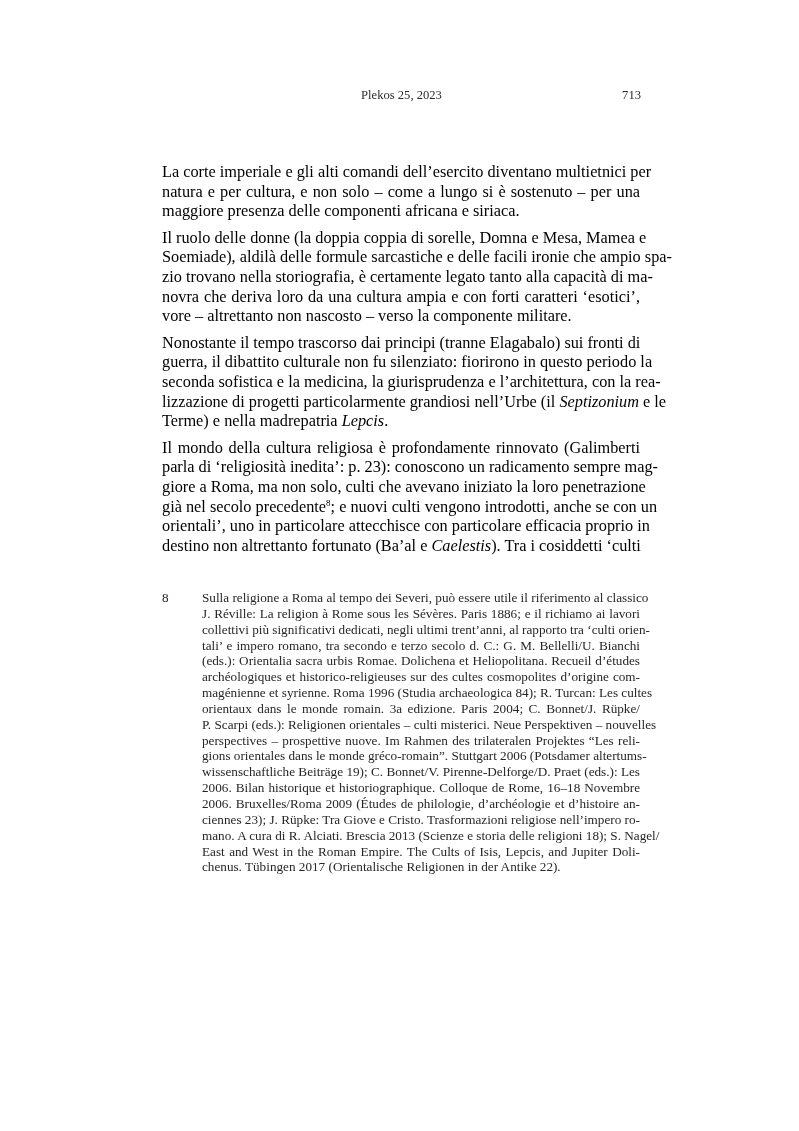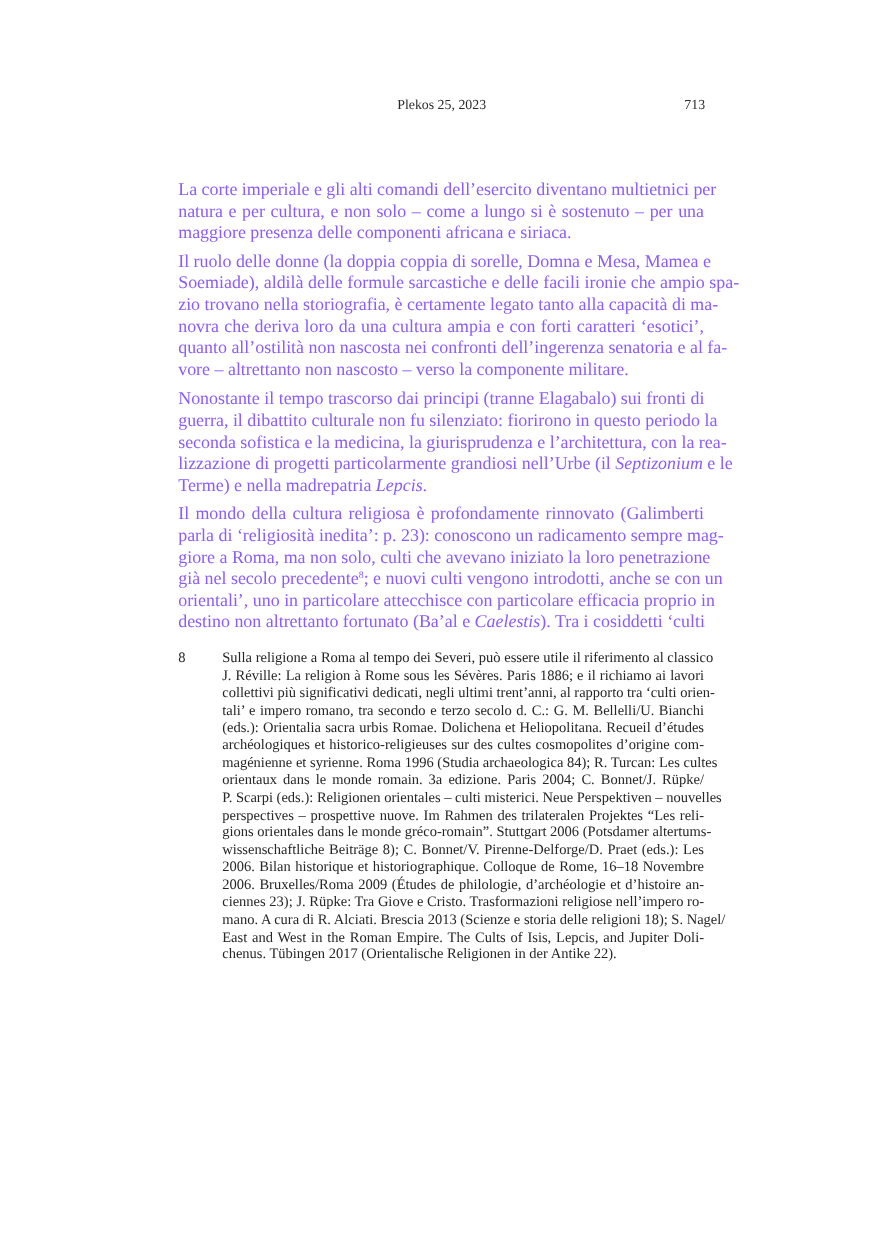--- a/index.html
+++ b/index.html
@@ -42,21 +42,21 @@
       right: 0;
       top: 0;
     }
     .body-text {
       position: absolute;
       left: 162px;
       top: 146px;
       width: 478px;
       font-size: 16.3px;
       line-height: 19.6px;
-      color: #8b5cf6;
+      color: #000000;
     }
     .para {
       margin: 0 0 7px 0;
     }
     .line {
       display: block;
       text-align: justify;
       text-align-last: justify;
       white-space: nowrap;
       height: 19.6px;
@@ -118,21 +118,20 @@
       <p class="para">
         <span class="line">La corte imperiale e gli alti comandi dell’esercito diventano multietnici per</span>
         <span class="line">natura e per cultura, e non solo – come a lungo si è sostenuto – per una</span>
         <span class="line last">maggiore presenza delle componenti africana e siriaca.</span>
       </p>
       <p class="para">
         <span class="line">Il ruolo delle donne (la doppia coppia di sorelle, Domna e Mesa, Mamea e</span>
         <span class="line">Soemiade), aldilà delle formule sarcastiche e delle facili ironie che ampio spa-</span>
         <span class="line">zio trovano nella storiografia, è certamente legato tanto alla capacità di ma-</span>
         <span class="line">novra che deriva loro da una cultura ampia e con forti caratteri ‘esotici’,</span>
-        <span class="line">quanto all’ostilità non nascosta nei confronti dell’ingerenza senatoria e al fa-</span>
         <span class="line last">vore – altrettanto non nascosto – verso la componente militare.</span>
       </p>
       <p class="para">
         <span class="line">Nonostante il tempo trascorso dai principi (tranne Elagabalo) sui fronti di</span>
         <span class="line">guerra, il dibattito culturale non fu silenziato: fiorirono in questo periodo la</span>
         <span class="line">seconda sofistica e la medicina, la giurisprudenza e l’architettura, con la rea-</span>
         <span class="line"><span>lizzazione di progetti particolarmente grandiosi nell’Urbe (il </span><i>Septizonium</i><span> e le</span></span>
         <span class="line last"><span>Terme) e nella madrepatria </span><i>Lepcis</i><span>.</span></span>
       </p>
       <p class="para">
@@ -153,21 +152,21 @@
           <span class="fn-line">J. Réville: La religion à Rome sous les Sévères. Paris 1886; e il richiamo ai lavori</span>
           <span class="fn-line">collettivi più significativi dedicati, negli ultimi trent’anni, al rapporto tra ‘culti orien-</span>
           <span class="fn-line">tali’ e impero romano, tra secondo e terzo secolo d. C.: G. M. Bellelli/U. Bianchi</span>
           <span class="fn-line">(eds.): Orientalia sacra urbis Romae. Dolichena et Heliopolitana. Recueil d’études</span>
           <span class="fn-line">archéologiques et historico-religieuses sur des cultes cosmopolites d’origine com-</span>
           <span class="fn-line">magénienne et syrienne. Roma 1996 (Studia archaeologica 84); R. Turcan: Les cultes</span>
           <span class="fn-line">orientaux dans le monde romain. 3a edizione. Paris 2004; C. Bonnet/J. Rüpke/</span>
           <span class="fn-line">P. Scarpi (eds.): Religionen orientales – culti misterici. Neue Perspektiven – nouvelles</span>
           <span class="fn-line">perspectives – prospettive nuove. Im Rahmen des trilateralen Projektes “Les reli-</span>
           <span class="fn-line">gions orientales dans le monde gréco-romain”. Stuttgart 2006 (Potsdamer altertums-</span>
-          <span class="fn-line">wissenschaftliche Beiträge 8); C. Bonnet/V. Pirenne-Delforge/D. Praet (eds.): Les</span>
+          <span class="fn-line">wissenschaftliche Beiträge 19); C. Bonnet/V. Pirenne-Delforge/D. Praet (eds.): Les</span>
           <span class="fn-line">2006. Bilan historique et historiographique. Colloque de Rome, 16–18 Novembre</span>
           <span class="fn-line">2006. Bruxelles/Roma 2009 (Études de philologie, d’archéologie et d’histoire an-</span>
           <span class="fn-line">ciennes 23); J. Rüpke: Tra Giove e Cristo. Trasformazioni religiose nell’impero ro-</span>
           <span class="fn-line">mano. A cura di R. Alciati. Brescia 2013 (Scienze e storia delle religioni 18); S. Nagel/</span>
           <span class="fn-line">East and West in the Roman Empire. The Cults of Isis, Lepcis, and Jupiter Doli-</span>
           <span class="fn-line last">chenus. Tübingen 2017 (Orientalische Religionen in der Antike 22).</span>
         </div>
       </div>
     </div>
 

